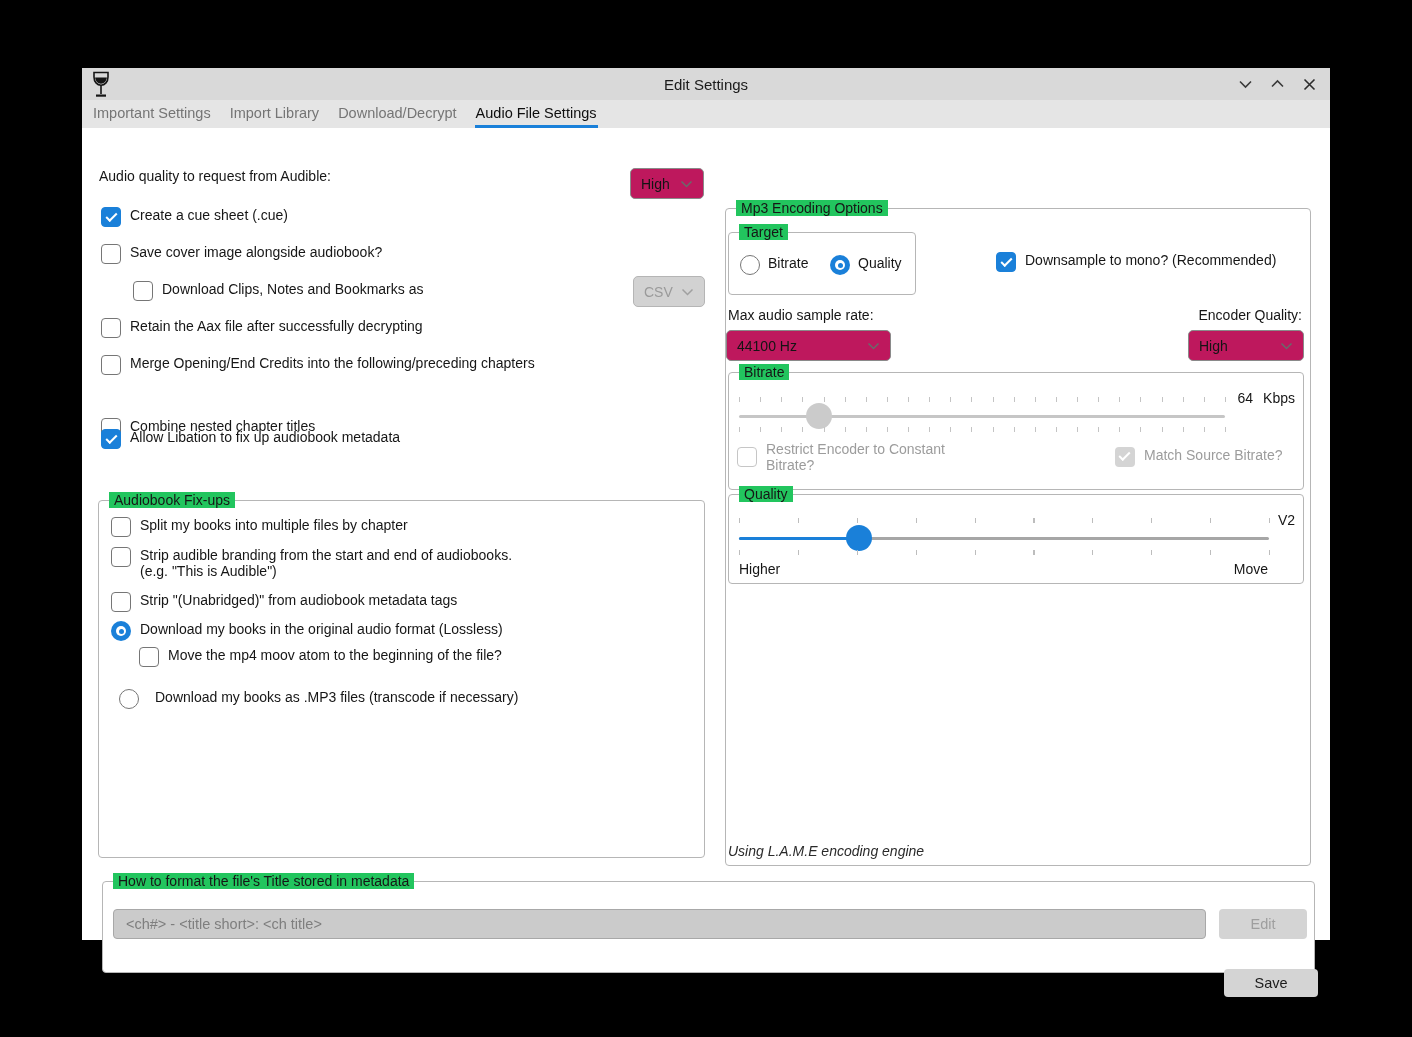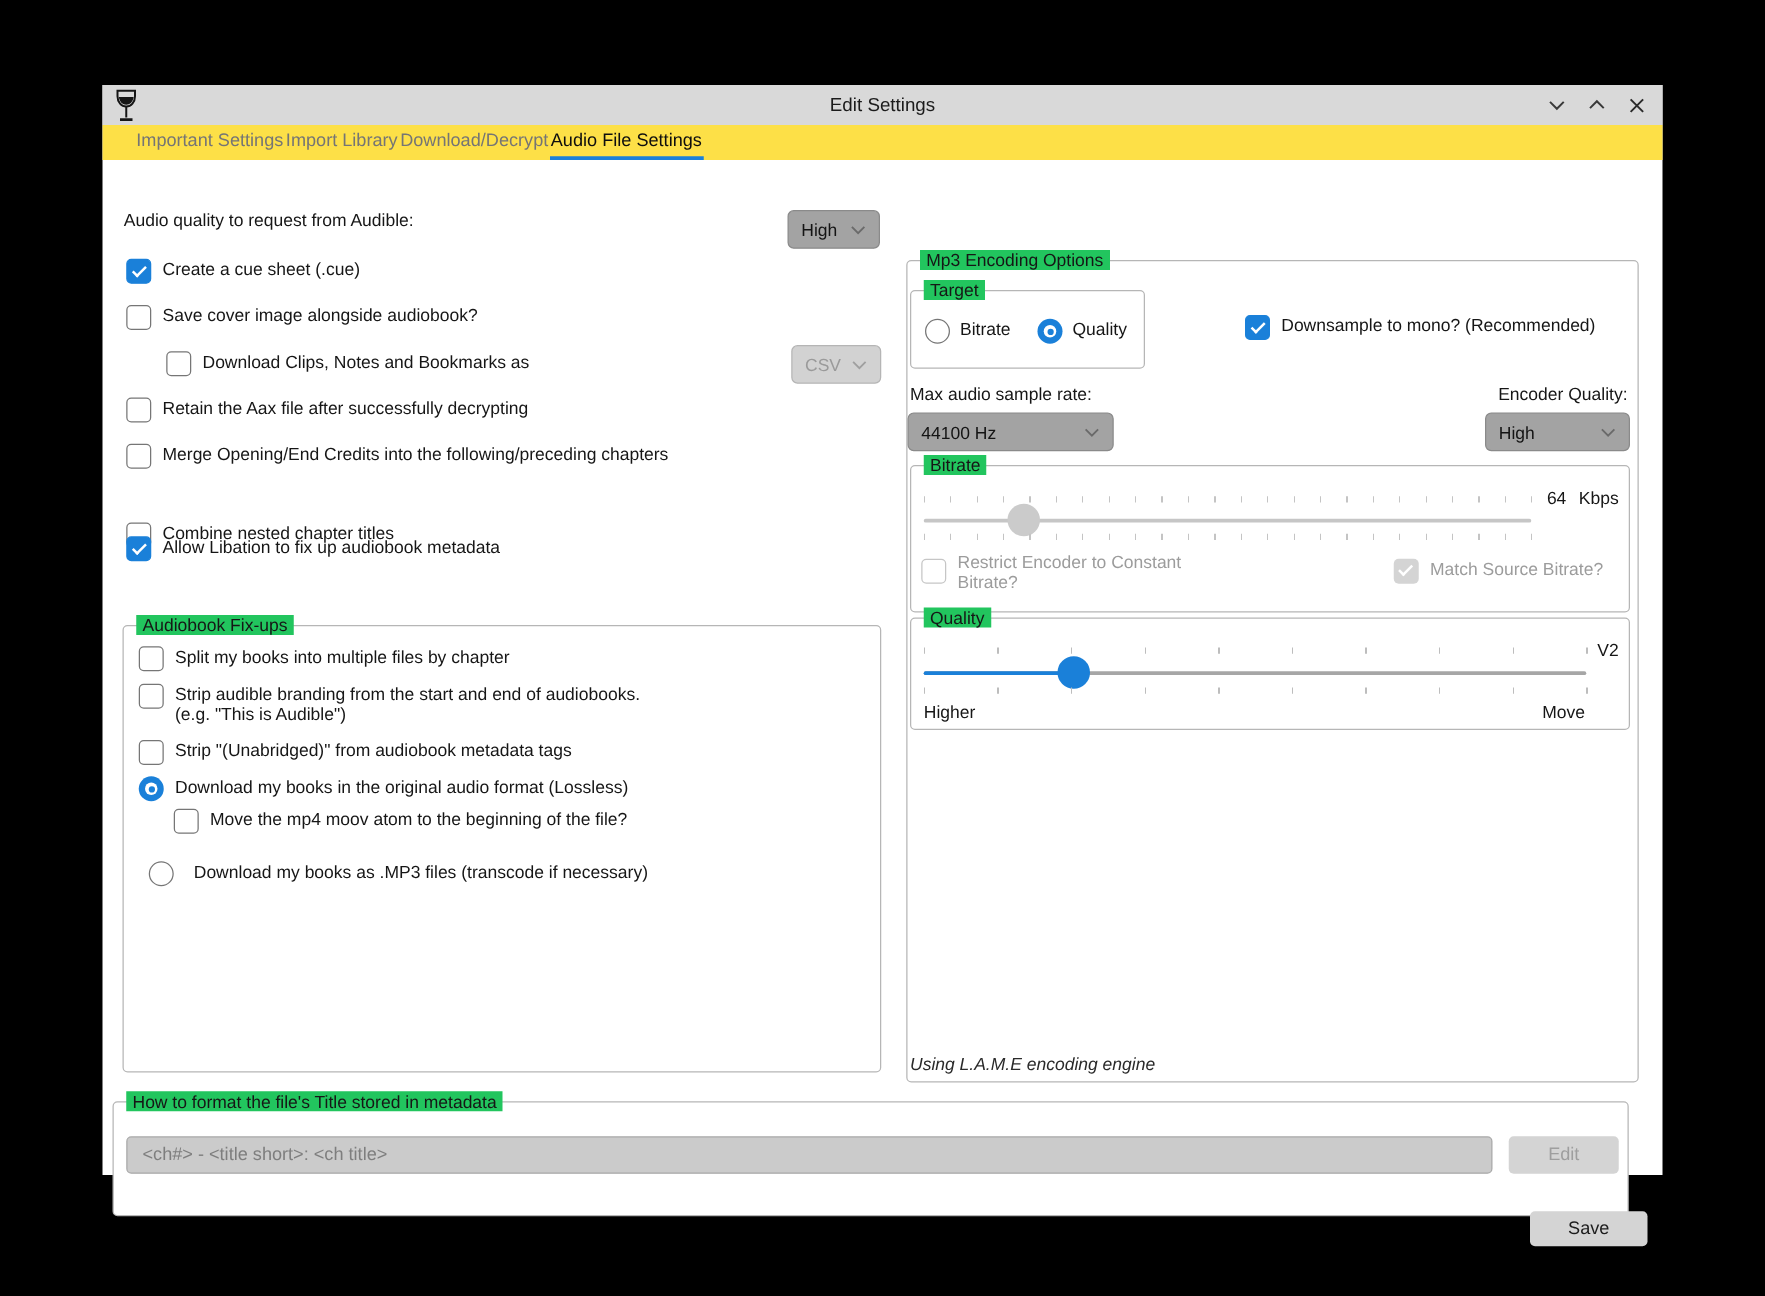--- a/index.html
+++ b/index.html
@@ -12,21 +12,21 @@
   .dialog { position:absolute; left:82px; top:68px; width:1248px; height:872px; background:#fff; }
 
   
   .titlebar { position:relative; height:32px; background:#d9d9d9; display:flex; align-items:center; }
   .app-icon { position:absolute; left:10px; top:3px; width:18px; height:28px; }
   .win-title { position:absolute; left:0; right:0; text-align:center; font-size:15px; color:#1b1b1b; }
   .win-controls { position:absolute; right:10px; top:0; height:32px; display:flex; align-items:center; gap:10px; z-index:2; }
   .wc { width:22px; height:22px; display:flex; align-items:center; justify-content:center; cursor:default; }
 
   
-  .tabbar { display:flex; align-items:stretch; height:28px; padding-left:26px; background:#fde047; }
+  .tabbar { display:flex; align-items:stretch; height:28px; padding-left:10px; gap:17px; background:#e5e5e5; }
   .tab { font-size:14.5px; color:#757575; display:flex; align-items:center; padding:0 1px; border-bottom:3px solid transparent; }
   .tab.active { color:#0e0e0e; border-bottom-color:#1a80d9; }
 
   
   .row { position:absolute; display:flex; gap:9px; }
   .lbl { font-size:14px; color:#161616; }
   .lbl.dis { color:#9c9c9c; }
   .cb { width:20px; height:20px; box-sizing:border-box; border:1.5px solid #767676; border-radius:4px;
         background:#fff; flex:0 0 auto; position:relative; }
   .cb.checked { background:#1a80d9; border-color:#1a80d9; }
@@ -35,21 +35,21 @@
         border-left:2px solid #fff; border-bottom:2px solid #fff; transform:rotate(-45deg); }
   .cb.dis { border-color:#c6c6c6; }
   .cb.dis-checked { background:#d4d4d4; border:none; width:20px; height:20px; }
   .radio { width:20px; height:20px; box-sizing:border-box; border:1.5px solid #767676; border-radius:50%;
            background:#fff; flex:0 0 auto; position:relative; }
   .radio.selected { border:none; background:#1a80d9; }
   .radio.selected::before { content:""; position:absolute; inset:5px; background:#fff; border-radius:50%; }
   .radio.selected::after  { content:""; position:absolute; inset:7.5px; background:#1a80d9; border-radius:50%; }
 
   .dd { position:absolute; box-sizing:border-box; height:31px; border:1px solid #8a8a8a; border-radius:5px;
-        background:#a3a3a3; display:flex; align-items:center; justify-content:space-between;
+        background:#be185d; display:flex; align-items:center; justify-content:space-between;
         padding:0 10px; font-size:14px; color:#141414; }
   .dd.dis { background:#d2d2d2; color:#9a9a9a; border-color:#b5b5b5; }
 
   .group { position:absolute; box-sizing:border-box; border:1px solid #b6b6b6; border-radius:4px; background:#fff; }
   .group > .legend { position:absolute; top:-9px; left:10px; background:#22c55e; padding:0 5px;
         font-size:14px; color:#161616; white-space:nowrap; }
 
   .ticks { position:absolute; height:5px; }
   .ticks.bt { background-image:repeating-linear-gradient(to right,#c4c4c4 0 1px,transparent 1px 21.13px); }
   .ticks.ql { background-image:repeating-linear-gradient(to right,#bdbdbd 0 1px,transparent 1px 58.9px); }
@@ -262,21 +262,21 @@
         <div class="track" style="left:10px; top:42px; width:120px; background:#1a80d9;"></div>
         <div class="thumb" style="left:117px; top:30px; background:#1a80d9;"></div>
         <div class="ticks ql" style="left:10px; top:55px; width:532px;"></div>
         <span class="lbl" style="position:absolute; left:10px; top:66px;">Higher</span>
         <span class="lbl" style="position:absolute; right:35px; top:66px;">Move</span>
       </div>
 
       <div class="engine-note" style="left:2px; top:634px;">Using L.A.M.E encoding engine</div>
     </div>
 
-    <div class="group" style="left:8px; top:753px; width:1213px; height:92px;">
+    <div class="group" style="left:20px; top:753px; width:1213px; height:92px;">
       <span class="legend">How to format the file's Title stored in metadata</span>
       <div class="textbox" style="left:10px; top:27px; width:1093px; height:30px;">
         <span>&lt;ch#&gt; - &lt;title short&gt;: &lt;ch title&gt;</span>
       </div>
       <div class="btn dis" style="left:1116px; top:27px; width:88px; height:30px;">Edit</div>
     </div>
 
     <div class="btn primary" style="left:1142px; top:841px; width:94px; height:28px;">Save</div>
 
   </div>

